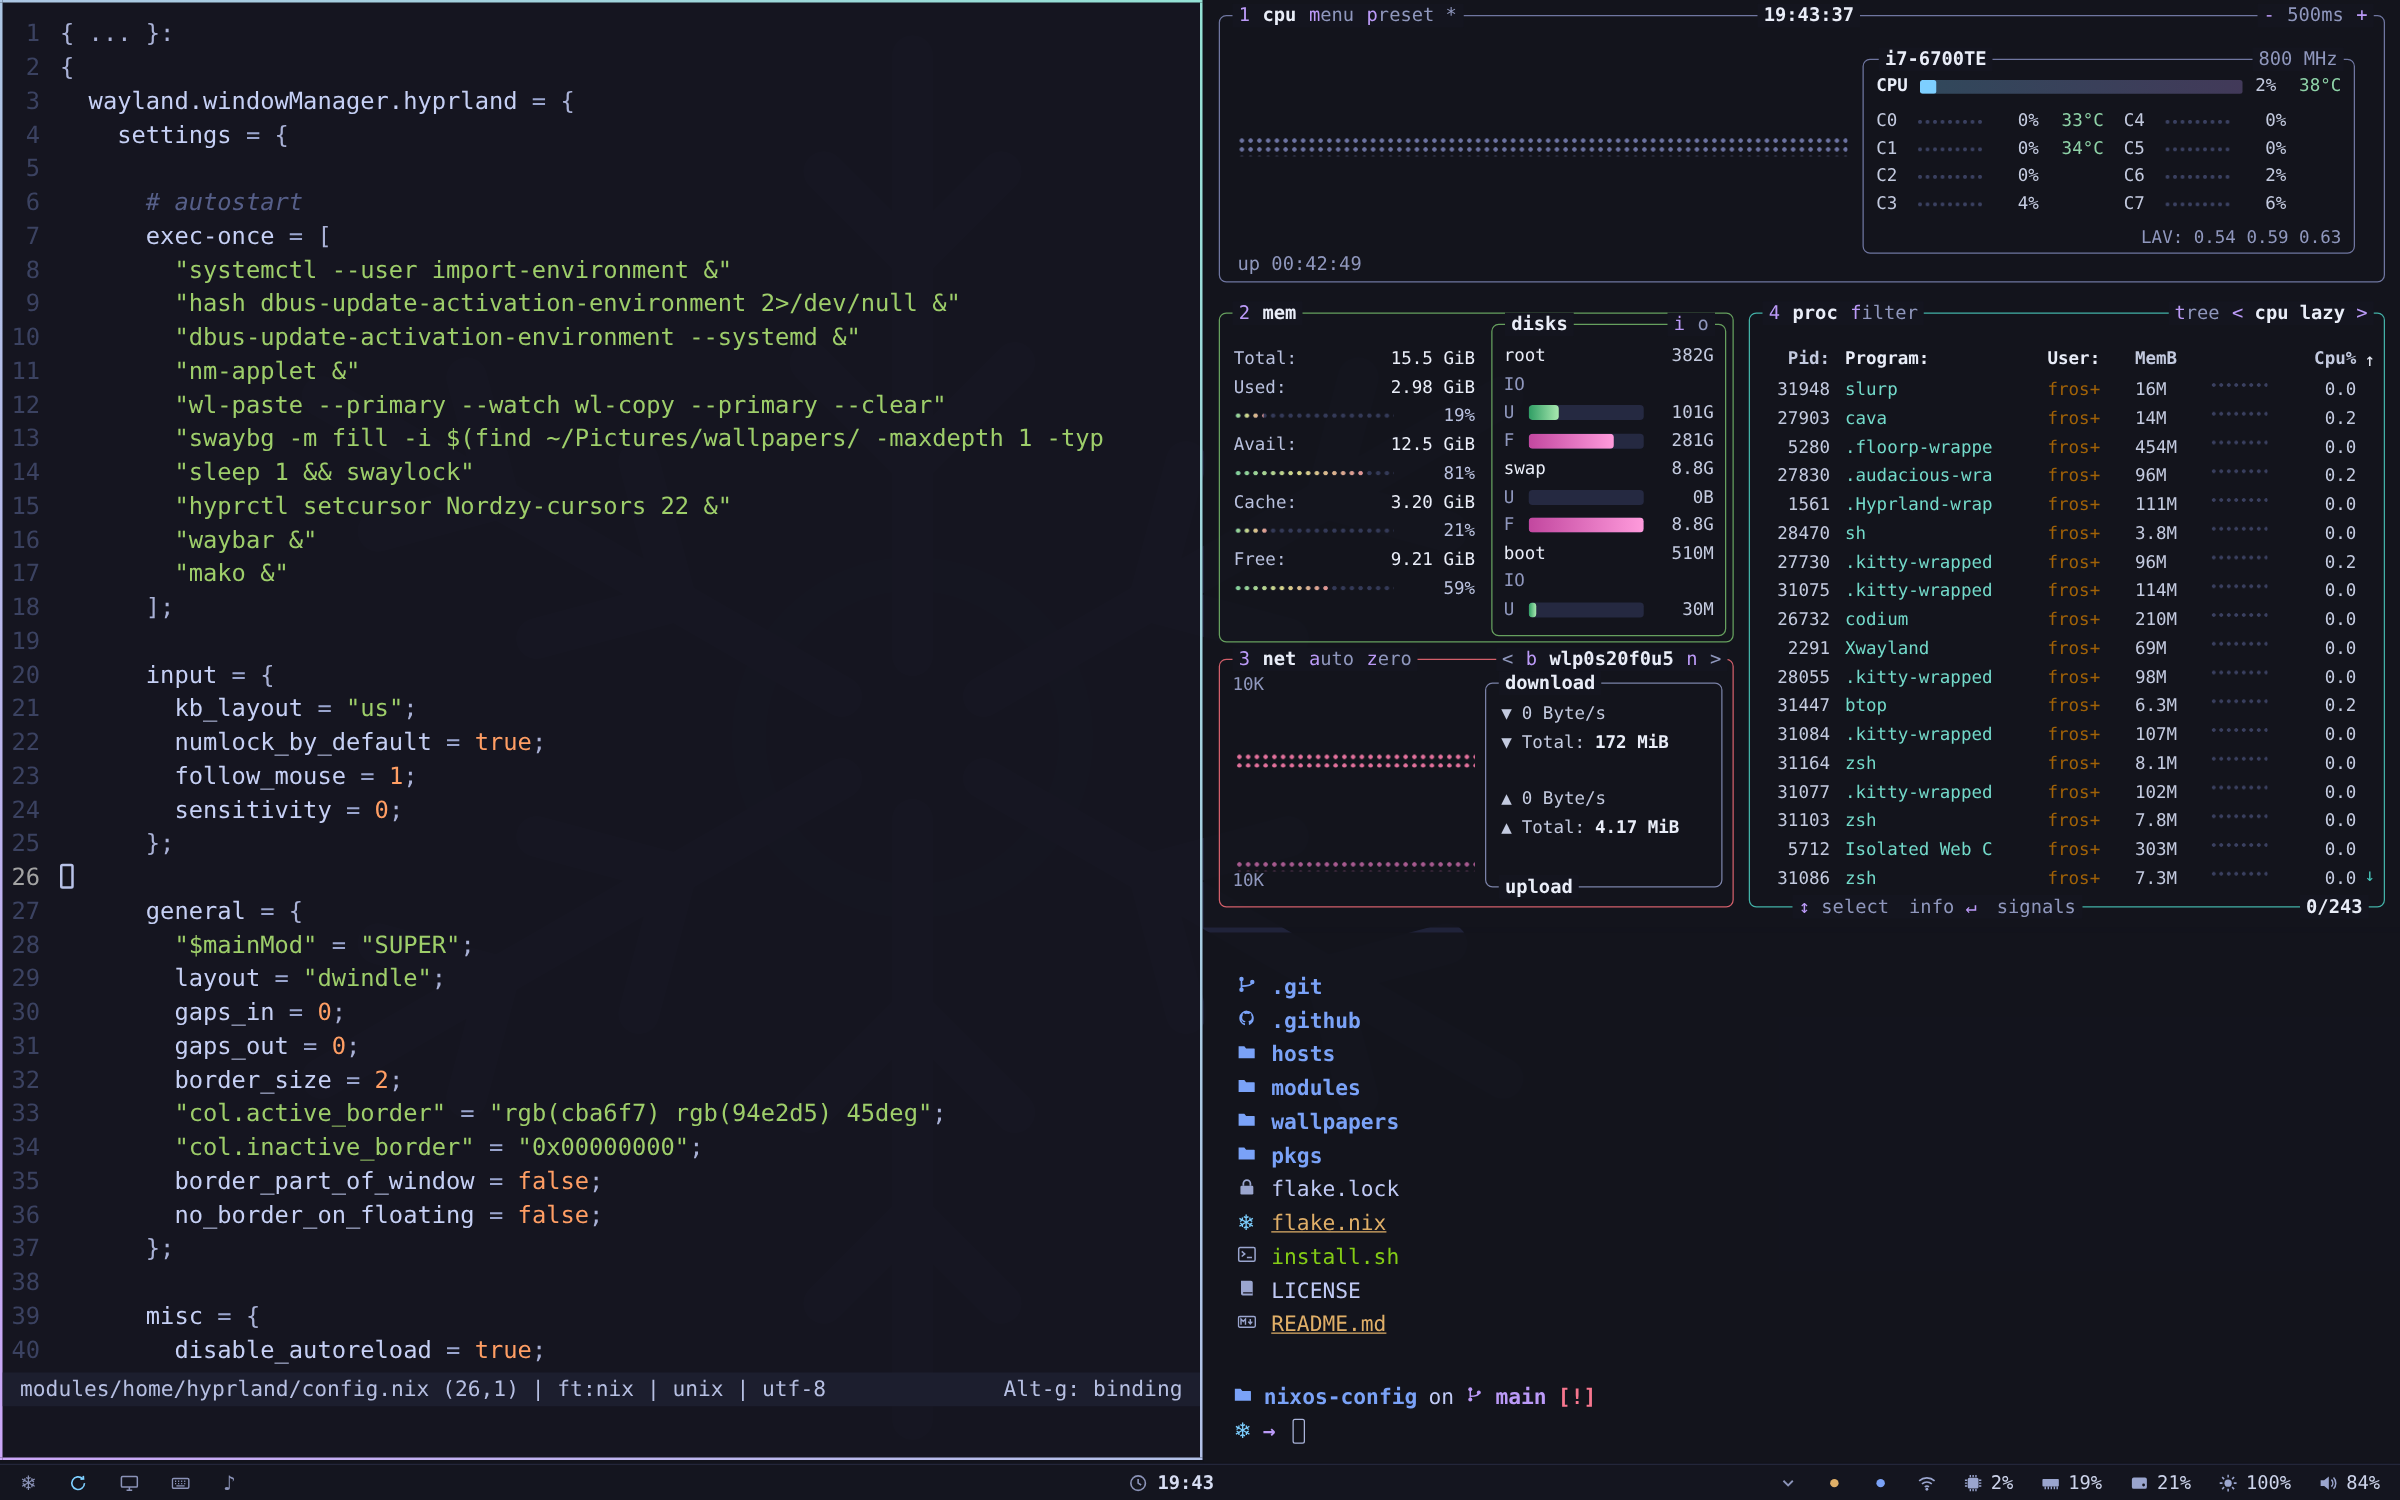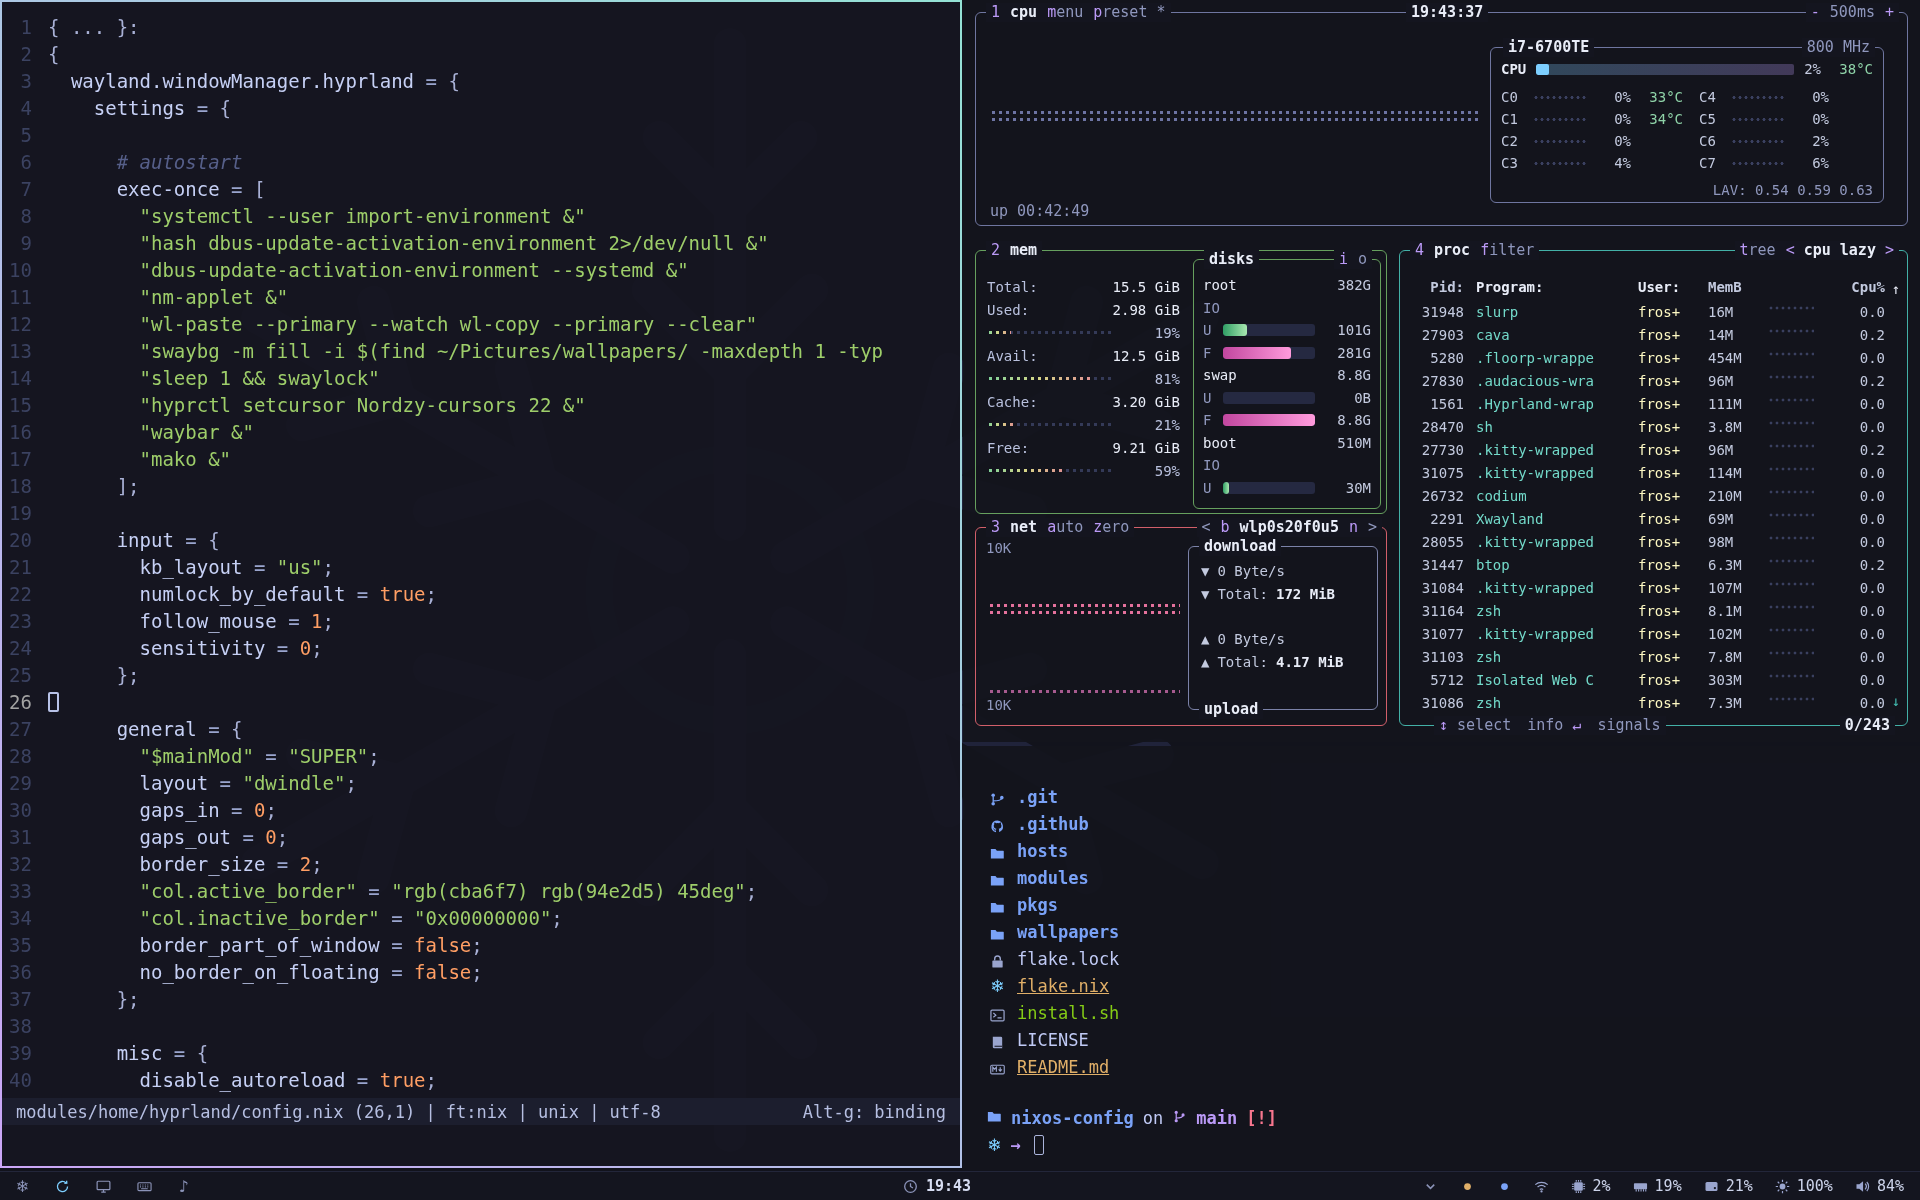--- a/index.html
+++ b/index.html
@@ -84,34 +84,34 @@
   .nrow{display:flex;gap:8px;padding:0 12px;height:23px;align-items:center;font-size:14px;color:#c3cadf}
   .nrow .nv{font-weight:bold;color:#e9edf8}
   .ngap{height:22px}
 
   .proc-box{left:436px;top:250px;width:509px;height:476px;border-color:#43b1a7}
   .prow,.phead{display:flex;height:23px;font-size:14px}
   .phead{position:absolute;left:0;right:0;top:28px;font-weight:bold;color:#e9edf8}
   #proc-rows{position:absolute;left:0;right:0;top:53px}
   .c-pid{width:64px;text-align:right;flex:none;color:#c3cadf}
   .c-prog{width:174px;padding-left:12px;flex:none;color:#73daca;overflow:hidden;white-space:nowrap}
-  .c-user{width:70px;flex:none;color:#fef9c3}
+  .c-user{width:70px;flex:none;color:#a16207}
   .c-mem{width:56px;flex:none;color:#c3cadf}
   .c-dots{width:46px;height:8px;flex:none;margin:0 4px;background-image:radial-gradient(circle,#3a4060 1.2px,transparent 1.7px);background-size:6px 8px}
   .c-cpu{flex:1;text-align:right;padding-right:22px;color:#c3cadf}
   .phead .c-prog{color:#e9edf8}.phead .c-user{color:#e9edf8}
   .scroll-up{position:absolute;top:30px;right:7px;color:#e9edf8;font-size:14px}
   .scroll-dn{position:absolute;bottom:16px;right:7px;color:#44c0b5;font-size:14px}
   .pcount{right:12px;left:auto}
   .pfooter{left:34px;gap:16px}
   .pfooter .fi{color:#8f97bd}
 
   
   .term-win{left:963px;top:746px;width:957px;height:424px;background:rgba(19,20,29,.94);padding:34px 0 0 24px;font-size:17px;color:#c0caf5}
-  .frow{display:flex;align-items:flex-end;height:27px;gap:10px}
+  .frow{display:flex;align-items:flex-start;height:27px;gap:10px}
   .frow .icon{width:20px;display:inline-flex;justify-content:center}
   .fname.dir{color:#7aa2f7;font-weight:bold}
   .fname.special{color:#e0af68;text-decoration:underline}
   .fname.exec{color:#84cc16}
   .fname.plain{color:#c0caf5}
   .blankline{height:27px}
   .promptline{display:flex;align-items:center;height:27px;gap:9px}
   .p-dir{color:#7aa2f7;font-weight:bold}
   .p-on{color:#c0caf5}
   .p-branch{color:#bb9af7;font-weight:bold}
@@ -670,29 +670,29 @@
             </svg>
           </span>
           <span class="fname dir">modules</span>
         </div>
         <div class="frow">
           <span class="icon" style="color: rgb(122, 162, 247);">
             <svg width="15" height="15" viewBox="0 0 17 15" fill="currentColor" xmlns="http://www.w3.org/2000/svg">
               <path d="M1 2.5h5.2l1.6 1.9h7.2a.6.6 0 0 1 .6.6v8.2H1z"></path>
             </svg>
           </span>
-          <span class="fname dir">pkgs</span>
+          <span class="fname dir">wallpapers</span>
         </div>
         <div class="frow">
           <span class="icon" style="color: rgb(122, 162, 247);">
             <svg width="15" height="15" viewBox="0 0 17 15" fill="currentColor" xmlns="http://www.w3.org/2000/svg">
               <path d="M1 2.5h5.2l1.6 1.9h7.2a.6.6 0 0 1 .6.6v8.2H1z"></path>
             </svg>
           </span>
-          <span class="fname dir">wallpapers</span>
+          <span class="fname dir">pkgs</span>
         </div>
         <div class="frow">
           <span class="icon" style="color: rgb(154, 165, 206);">
             <svg width="15" height="15" viewBox="0 0 16 16" fill="currentColor" xmlns="http://www.w3.org/2000/svg">
               <rect x="2.5" y="7" width="11" height="7.5" rx="1"></rect>
               <path d="M5 7V5.2a3 3 0 0 1 6 0V7" fill="none" stroke="currentColor" stroke-width="1.5"></path>
             </svg>
           </span>
           <span class="fname plain">flake.lock</span>
         </div>

